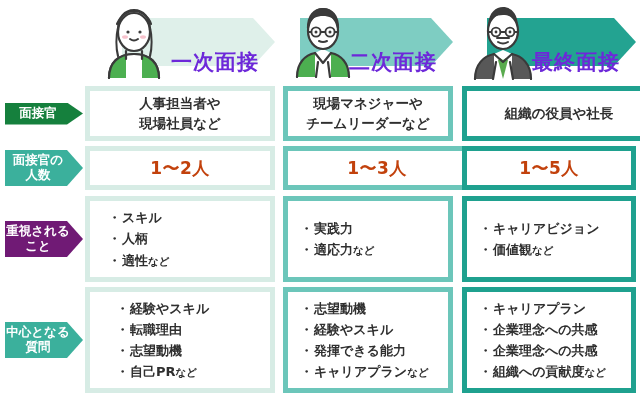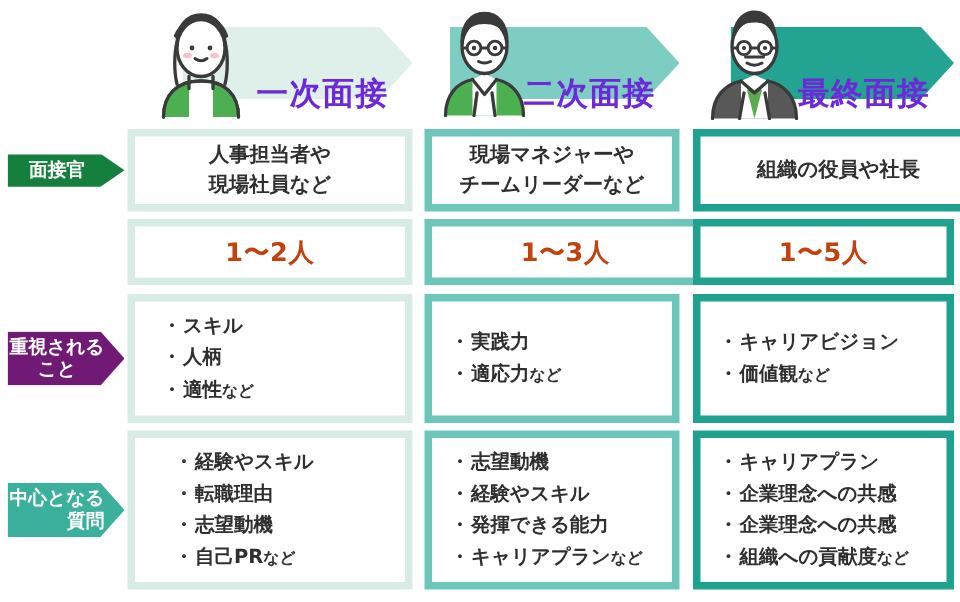--- a/index.html
+++ b/index.html
@@ -181,26 +181,30 @@
     <g fill="#3a3a3a">
           <circle cx="33" cy="28" r="1.4"></circle>
           <circle cx="47" cy="28" r="1.4"></circle>
         </g>
     <path d="M35 38q5 3 10 0" fill="none" stroke="#3a3a3a" stroke-width="2" stroke-linecap="round"></path>
     <path d="M34 34h12" stroke="#3a3a3a" stroke-width="2" stroke-linecap="round"></path>
   </svg></div>
     <div class="rowlab" style="left: 5px; top: 102.5px; width: 78px; height: 22px; background: #15803d;">
       <span style="white-space: pre-line;">面接官</span>
     </div>
+    <div class="rowlab" style="left: 5px; top: 150px; width: 78px; height: 36px; background: rgb(59, 176, 156);">
+      <span style="white-space: pre-line;">面接官の
+人数</span>
+    </div>
     <div class="rowlab" style="left: 5px; top: 221px; width: 78px; height: 36px; background: #701a75;">
       <span style="white-space: pre-line;">重視される
 こと</span>
     </div>
     <div class="rowlab" style="left: 5px; top: 322px; width: 78px; height: 36px; background: rgb(59, 176, 156);">
-      <span style="white-space: pre-line; text-align: right;">中心となる
+      <span style="white-space: pre-line;">中心となる
 質問</span>
     </div>
     <div class="cell center" style="left: 85px; top: 86px; width: 190px; height: 55px; border: 5px solid rgb(215, 236, 229);">
       <div class="cell-text">人事担当者や
 現場社員など</div>
     </div>
     <div class="cell center" style="left: 283px; top: 86px; width: 170px; height: 55px; border: 5px solid rgb(108, 198, 186);">
       <div class="cell-text">現場マネジャーや
 チームリーダーなど</div>
     </div>

